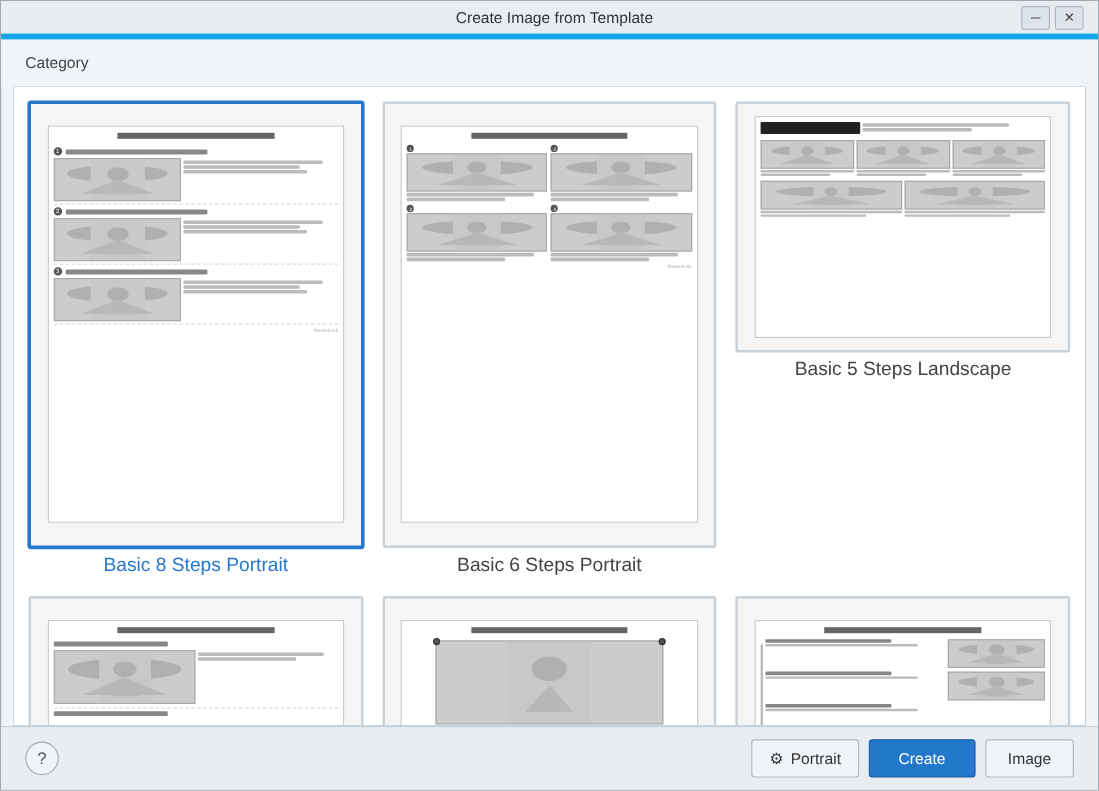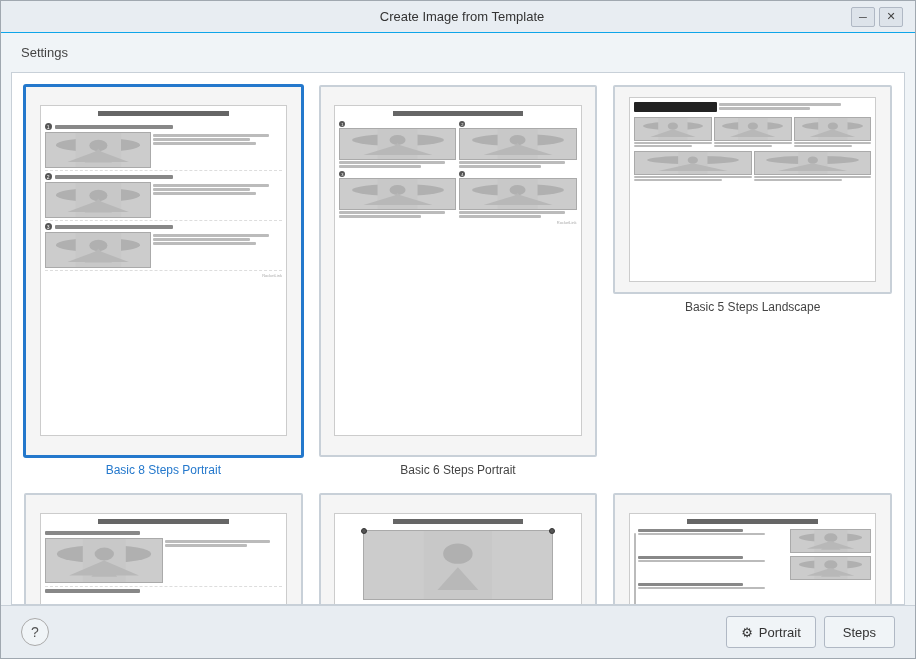--- a/index.html
+++ b/index.html
@@ -17,21 +17,21 @@
       width: 916px;
       height: 659px;
       background: #f0f4f7;
       display: flex;
       flex-direction: column;
       border: 1px solid #a0a8b0;
       box-shadow: 0 4px 24px rgba(0,0,0,0.25);
     }
     .title-bar {
       background: #e8edf2;
-      border-bottom: 1px solid #0ea5e9;
+      border-bottom: 5px solid #0ea5e9;
       display: flex;
       align-items: center;
       justify-content: flex-start;
       padding: 0 12px;
       height: 32px;
       flex-shrink: 0;
     }
     .title-bar-spacer { width: 60px; }
     .title-text {
       font-size: 13px;
@@ -118,21 +118,21 @@
       align-items: center;
       justify-content: center;
       position: relative;
     }
     .template-thumb.selected {
       border: 2px solid #2478cc;
       box-shadow: 0 0 0 1px #2478cc;
     }
     .template-name {
       margin-top: 6px;
-      font-size: 12px;
+      font-size: 16px;
       color: #444;
       text-align: center;
     }
     .template-name.selected { color: #2478cc; }
 
     
     .thumb-inner {
       width: 90%;
       height: 90%;
       background: white;
@@ -248,21 +248,21 @@
     <div class="title-bar-spacer"></div>
     <span class="title-text">Create Image from Template</span>
     <div class="title-buttons">
       <button class="title-btn">─</button>
       <button class="title-btn">✕</button>
     </div>
   </div>
 
   <div class="top-bar">
     <div class="top-bar-right">
-      <span class="category-label">Settings</span>
+      <span class="category-label">Category</span>
     </div>
   </div>
 
   <div class="content-area">
     <div class="templates-grid">
 
       <div class="template-item">
         <div class="template-thumb selected">
           <div class="thumb-inner" style="padding:5px 4px; gap:0;">
             <div style="text-align:center; margin-bottom:3px;">
@@ -600,16 +600,17 @@
     </div>
   </div>
 
   <div class="bottom-bar">
     <button class="help-btn">?</button>
     <div class="bottom-right">
       <button class="settings-btn">
         <span>⚙</span>
         <span>Portrait</span>
       </button>
-      <button class="cancel-btn">Steps</button>
+      <button class="create-btn">Create</button>
+      <button class="cancel-btn">Image</button>
     </div>
   </div>
 </div>
 
 </body></html>

